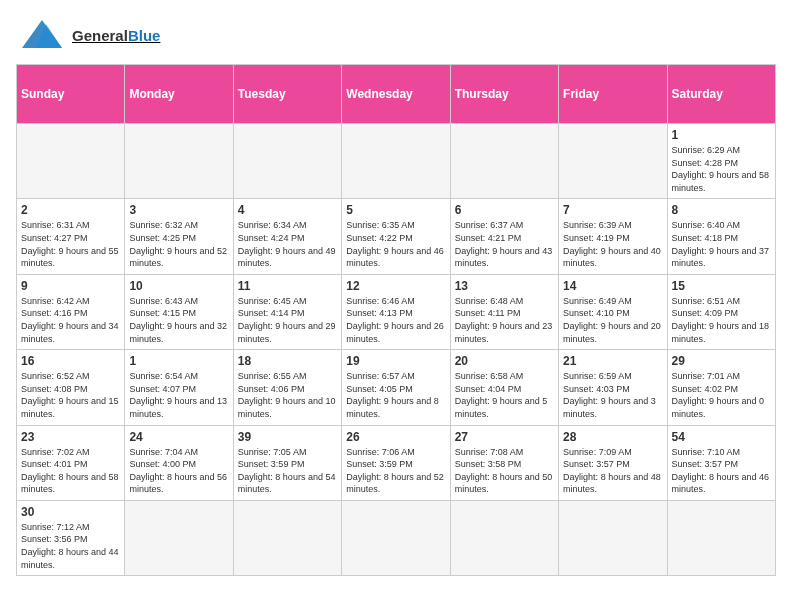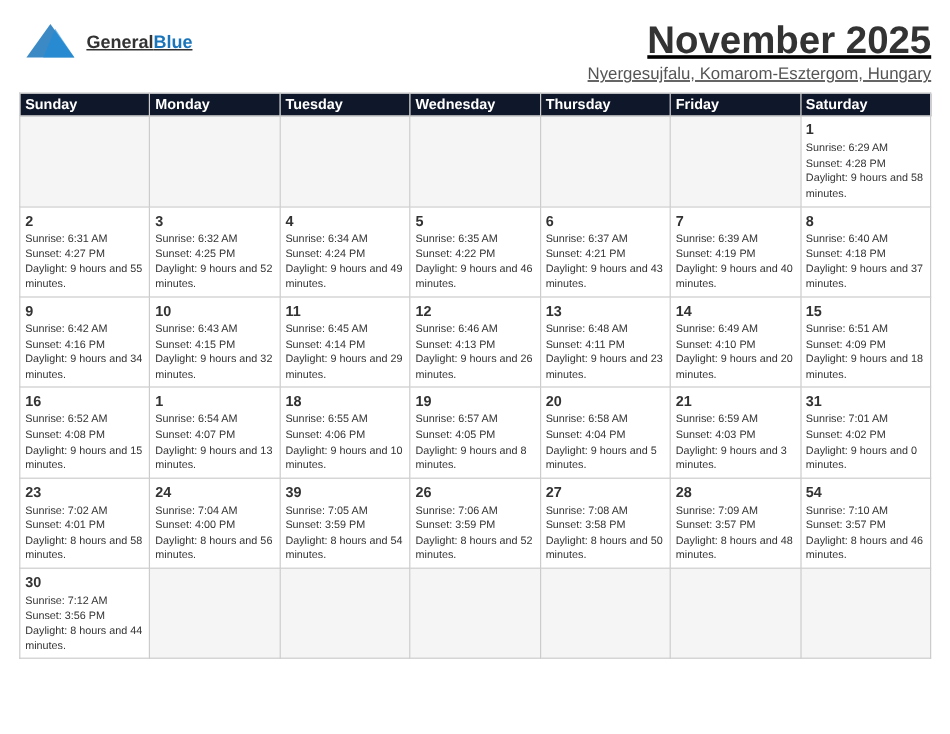--- a/index.html
+++ b/index.html
@@ -35,25 +35,25 @@
       font-size: 14px;
       color: #555;
       margin-top: 2px;
     }
     .calendar {
       width: 100%;
       border-collapse: collapse;
       margin-top: 8px;
     }
     .calendar th {
-      background-color: #0f172a;
+      background-color: #ec4899;
       color: #fff;
       font-size: 12px;
       font-weight: bold;
-      padding: 2px 4px;
+      padding: 22px 4px;
       text-align: left;
       border: 1px solid #ccc;
     }
     .calendar td {
       border: 1px solid #ccc;
       vertical-align: top;
       padding: 4px 4px;
       width: calc(100% / 7);
       min-height: 80px;
       font-size: 9.5px;
@@ -85,24 +85,20 @@
 
         <rect x="0" y="0" width="52" height="40" fill="white"></rect>
 
         <polygon points="26,4 46,32 6,32" fill="#1a75bb" opacity="0.85"></polygon>
         <polygon points="30,8 46,32 20,32" fill="#1a8cd8" opacity="0.6"></polygon>
       </svg>
       <div>
         <div style="font-size:15px;font-weight:bold;color:#333;line-height:1.1;">General<span style="color:#1a75bb;">Blue</span></div>
       </div>
     </div>
-  </div>
-  <div class="title-block">
-    <div class="month-title">November 2025</div>
-    <div class="location">Nyergesujfalu, Komarom-Esztergom, Hungary</div>
   </div>
 </div>
 
 <table class="calendar">
   <thead>
     <tr>
       <th>Sunday</th>
       <th>Monday</th>
       <th>Tuesday</th>
       <th>Wednesday</th>
@@ -287,21 +283,21 @@
       </td>
         <td>
         <span class="day-num">21</span>
         <div class="day-info">
           Sunrise: 6:59 AM<br>
           Sunset: 4:03 PM<br>
           Daylight: 9 hours and 3 minutes.
         </div>
       </td>
         <td>
-        <span class="day-num">31</span>
+        <span class="day-num">29</span>
         <div class="day-info">
           Sunrise: 7:01 AM<br>
           Sunset: 4:02 PM<br>
           Daylight: 9 hours and 0 minutes.
         </div>
       </td>
       </tr>
       <tr>
         <td>
         <span class="day-num">23</span>

